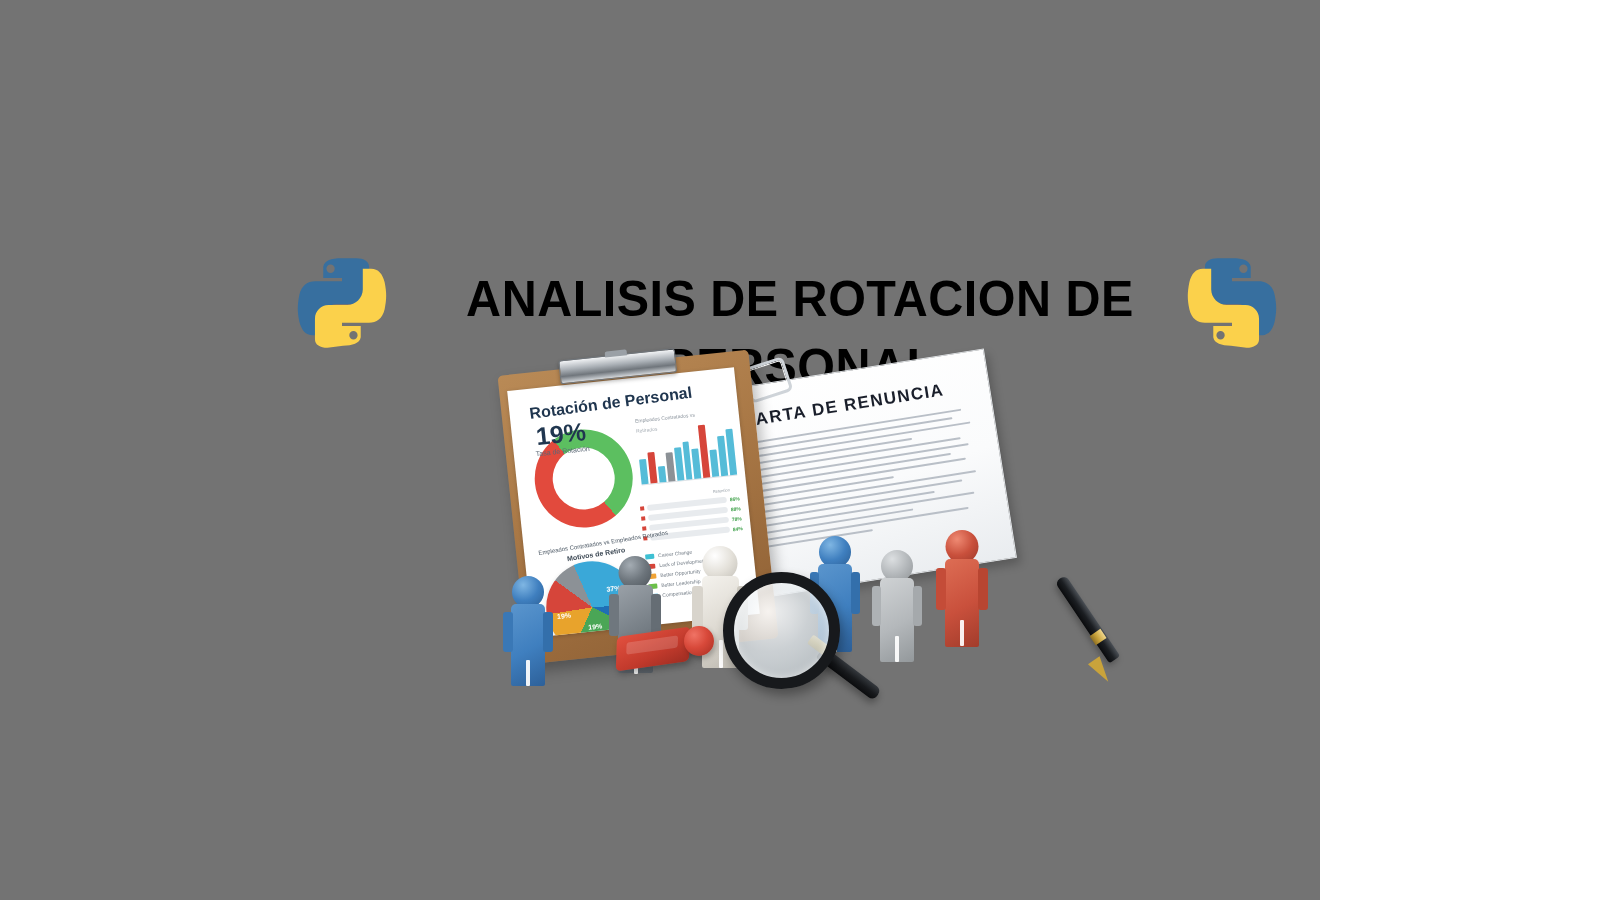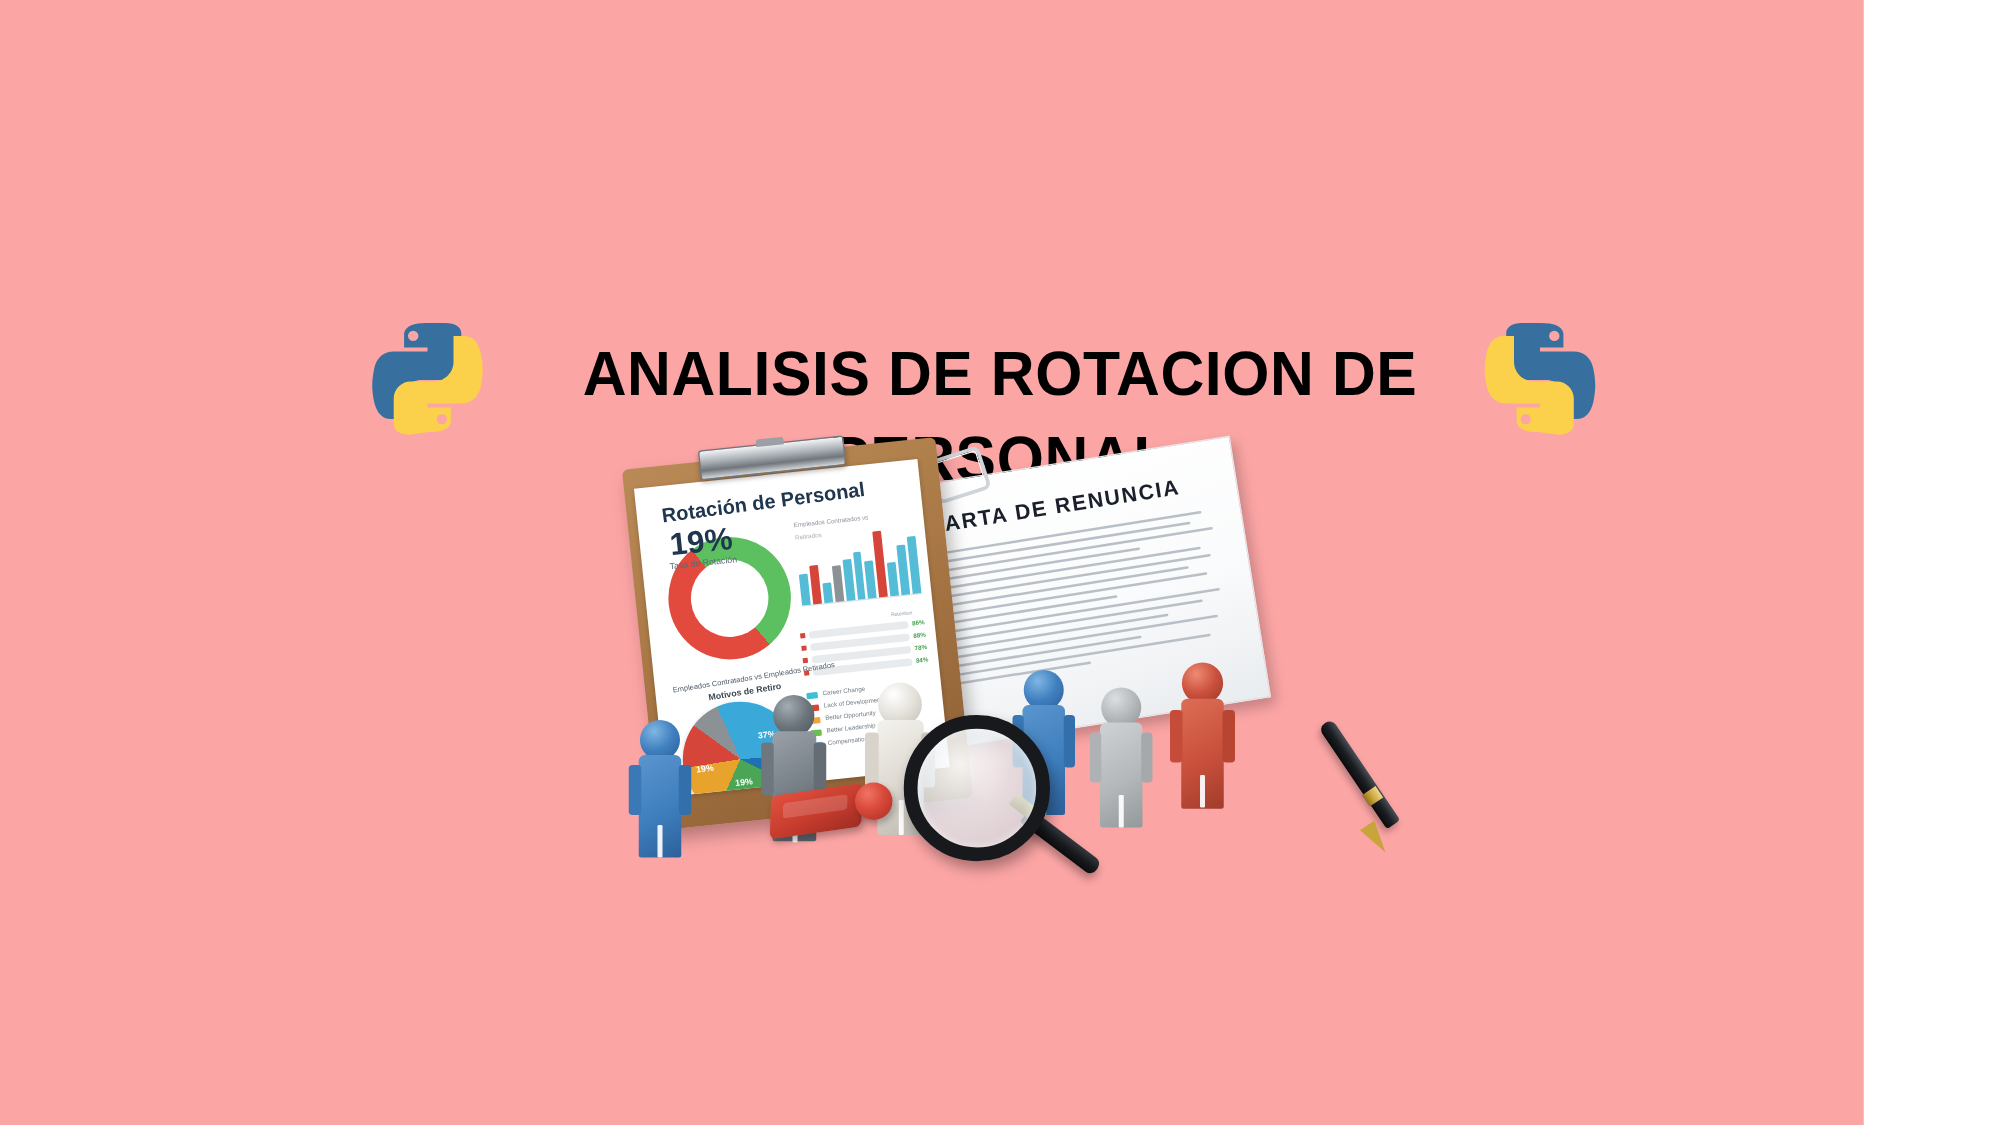--- a/index.html
+++ b/index.html
@@ -12,24 +12,23 @@
     width: 1600px;
     height: 900px;
     overflow: hidden;
     font-family: "Liberation Sans", sans-serif;
     position: relative;
   }
 
   #slide {
     position: absolute;
     left: 0; top: 0;
-    width: 1452px;
+    width: 1320px;
     height: 900px;
-    background: #fca5a5;
-    padding-left: 39px;
+    background: #737373;
   }
 
   
   .header-row {
     position: absolute;
     left: 0;
     top: 120px;
     width: 1600px;
     height: 180px;
   }

